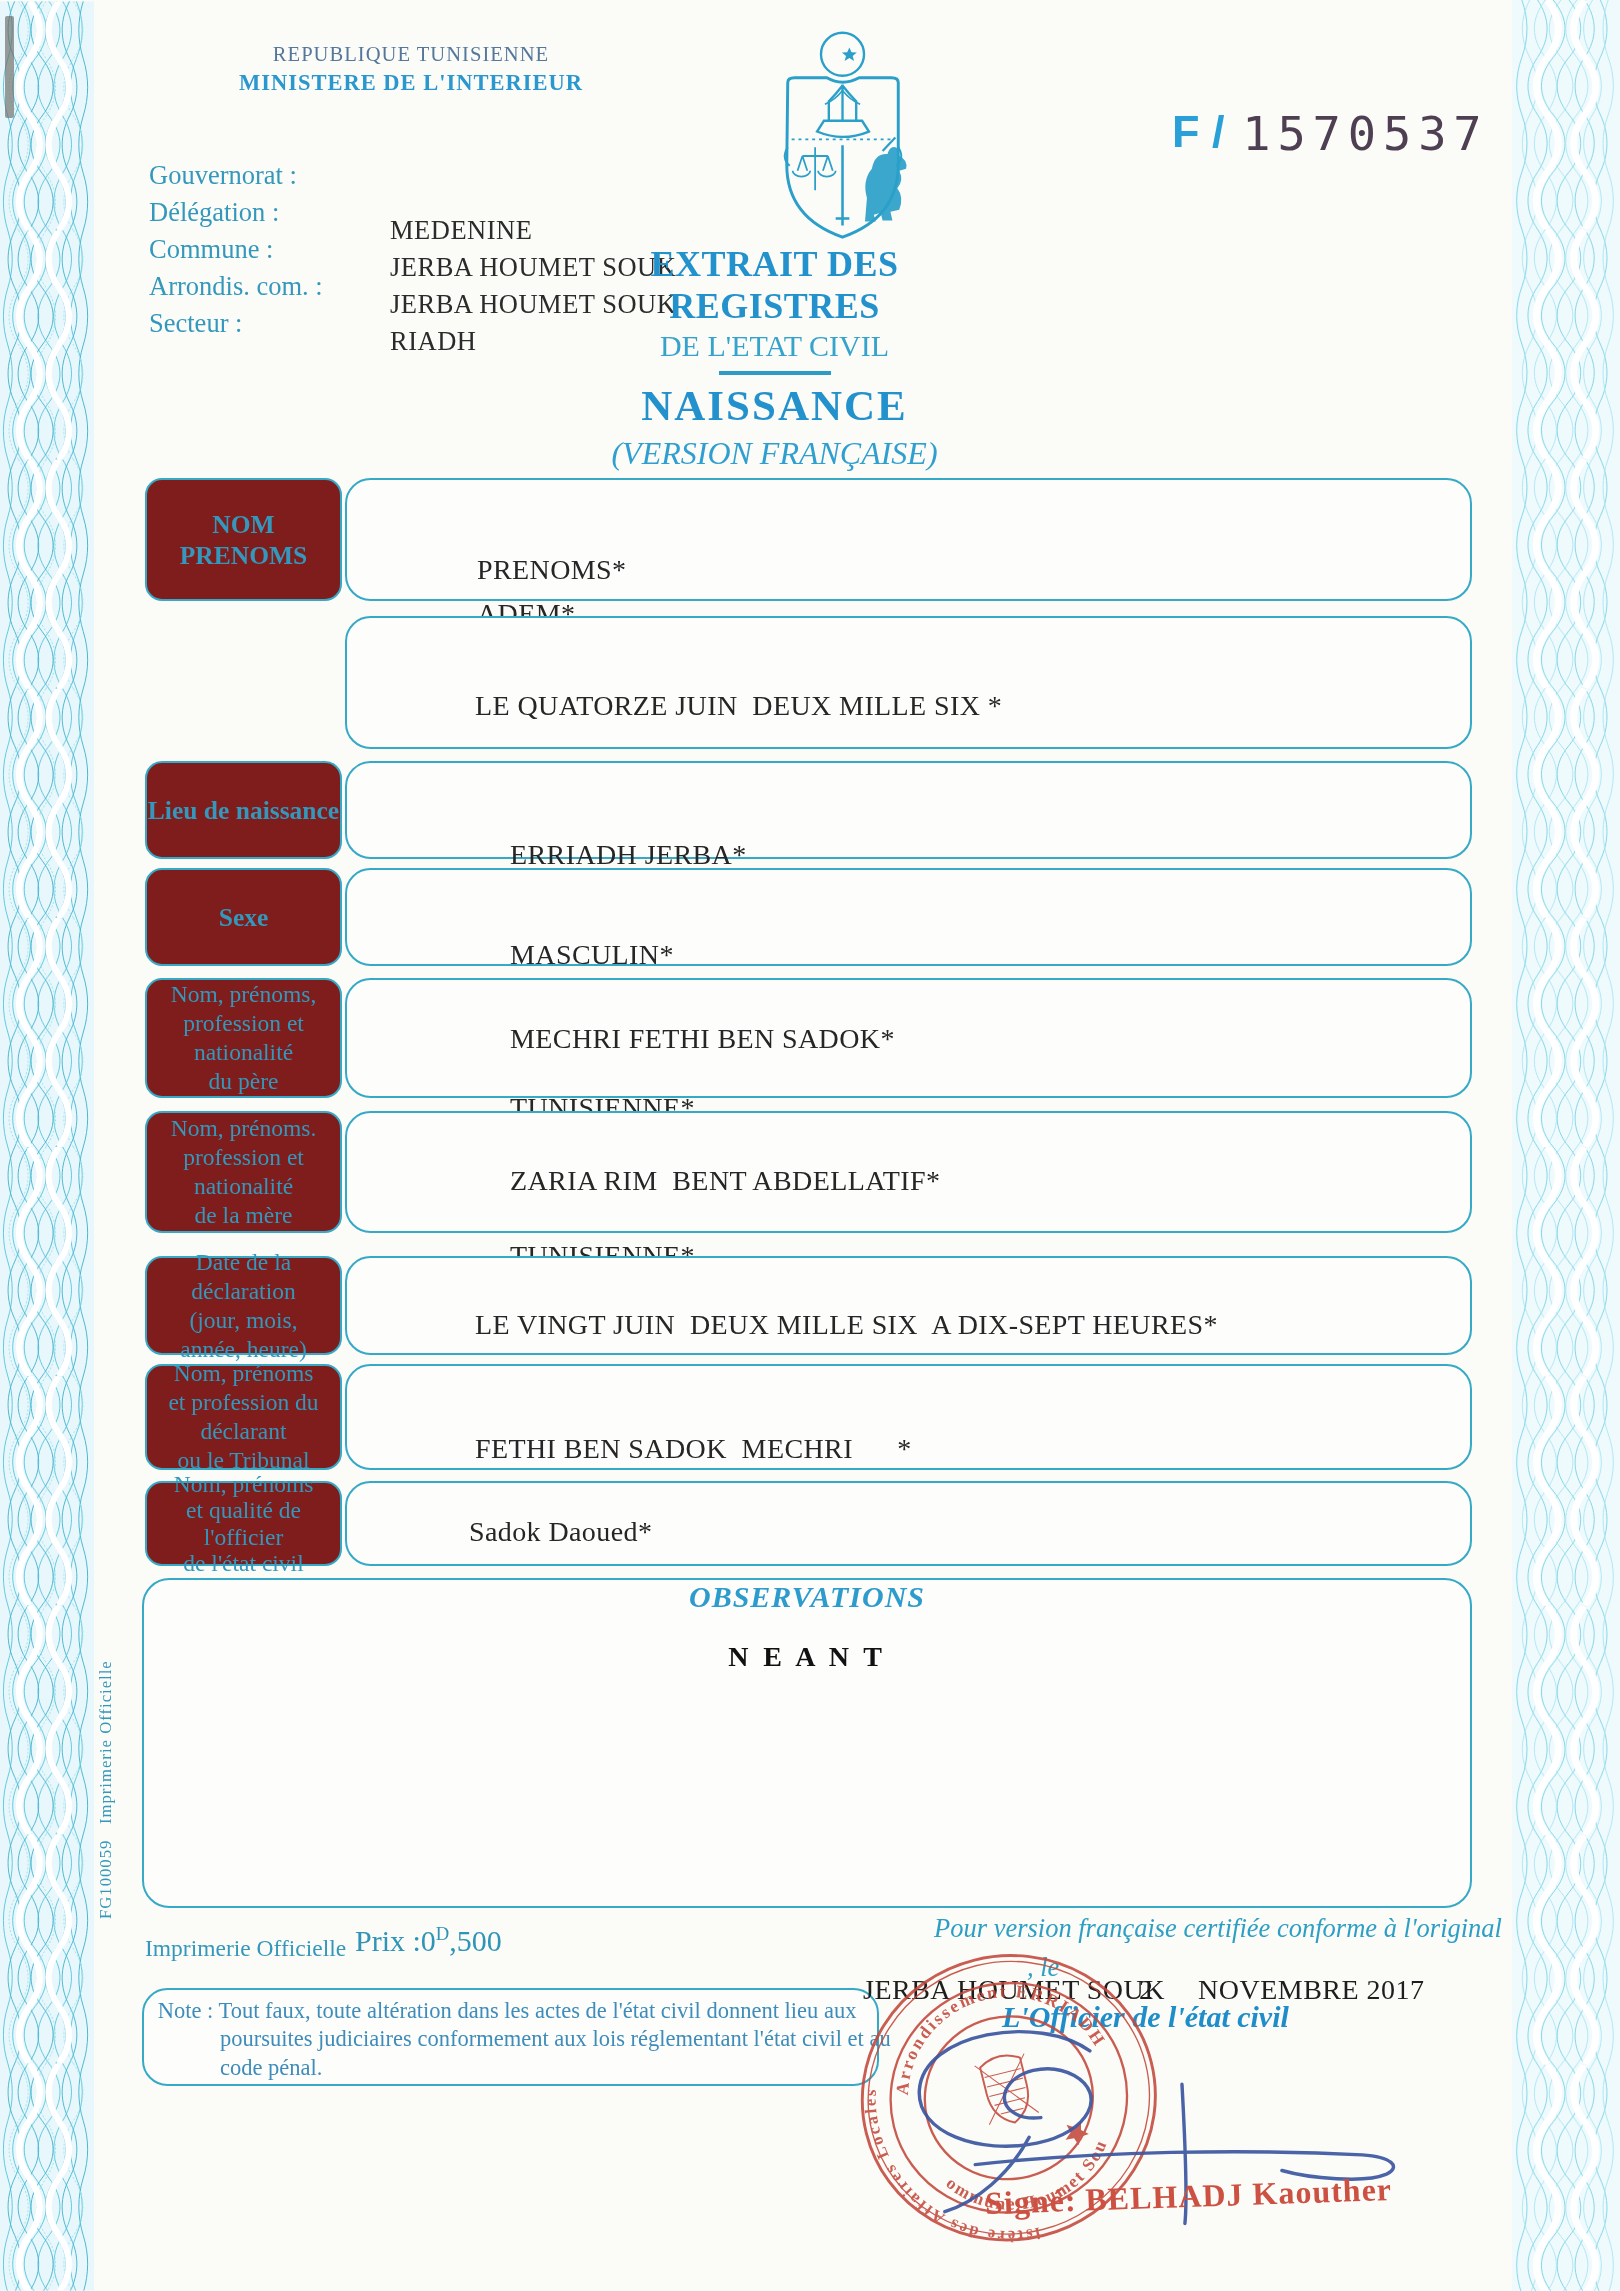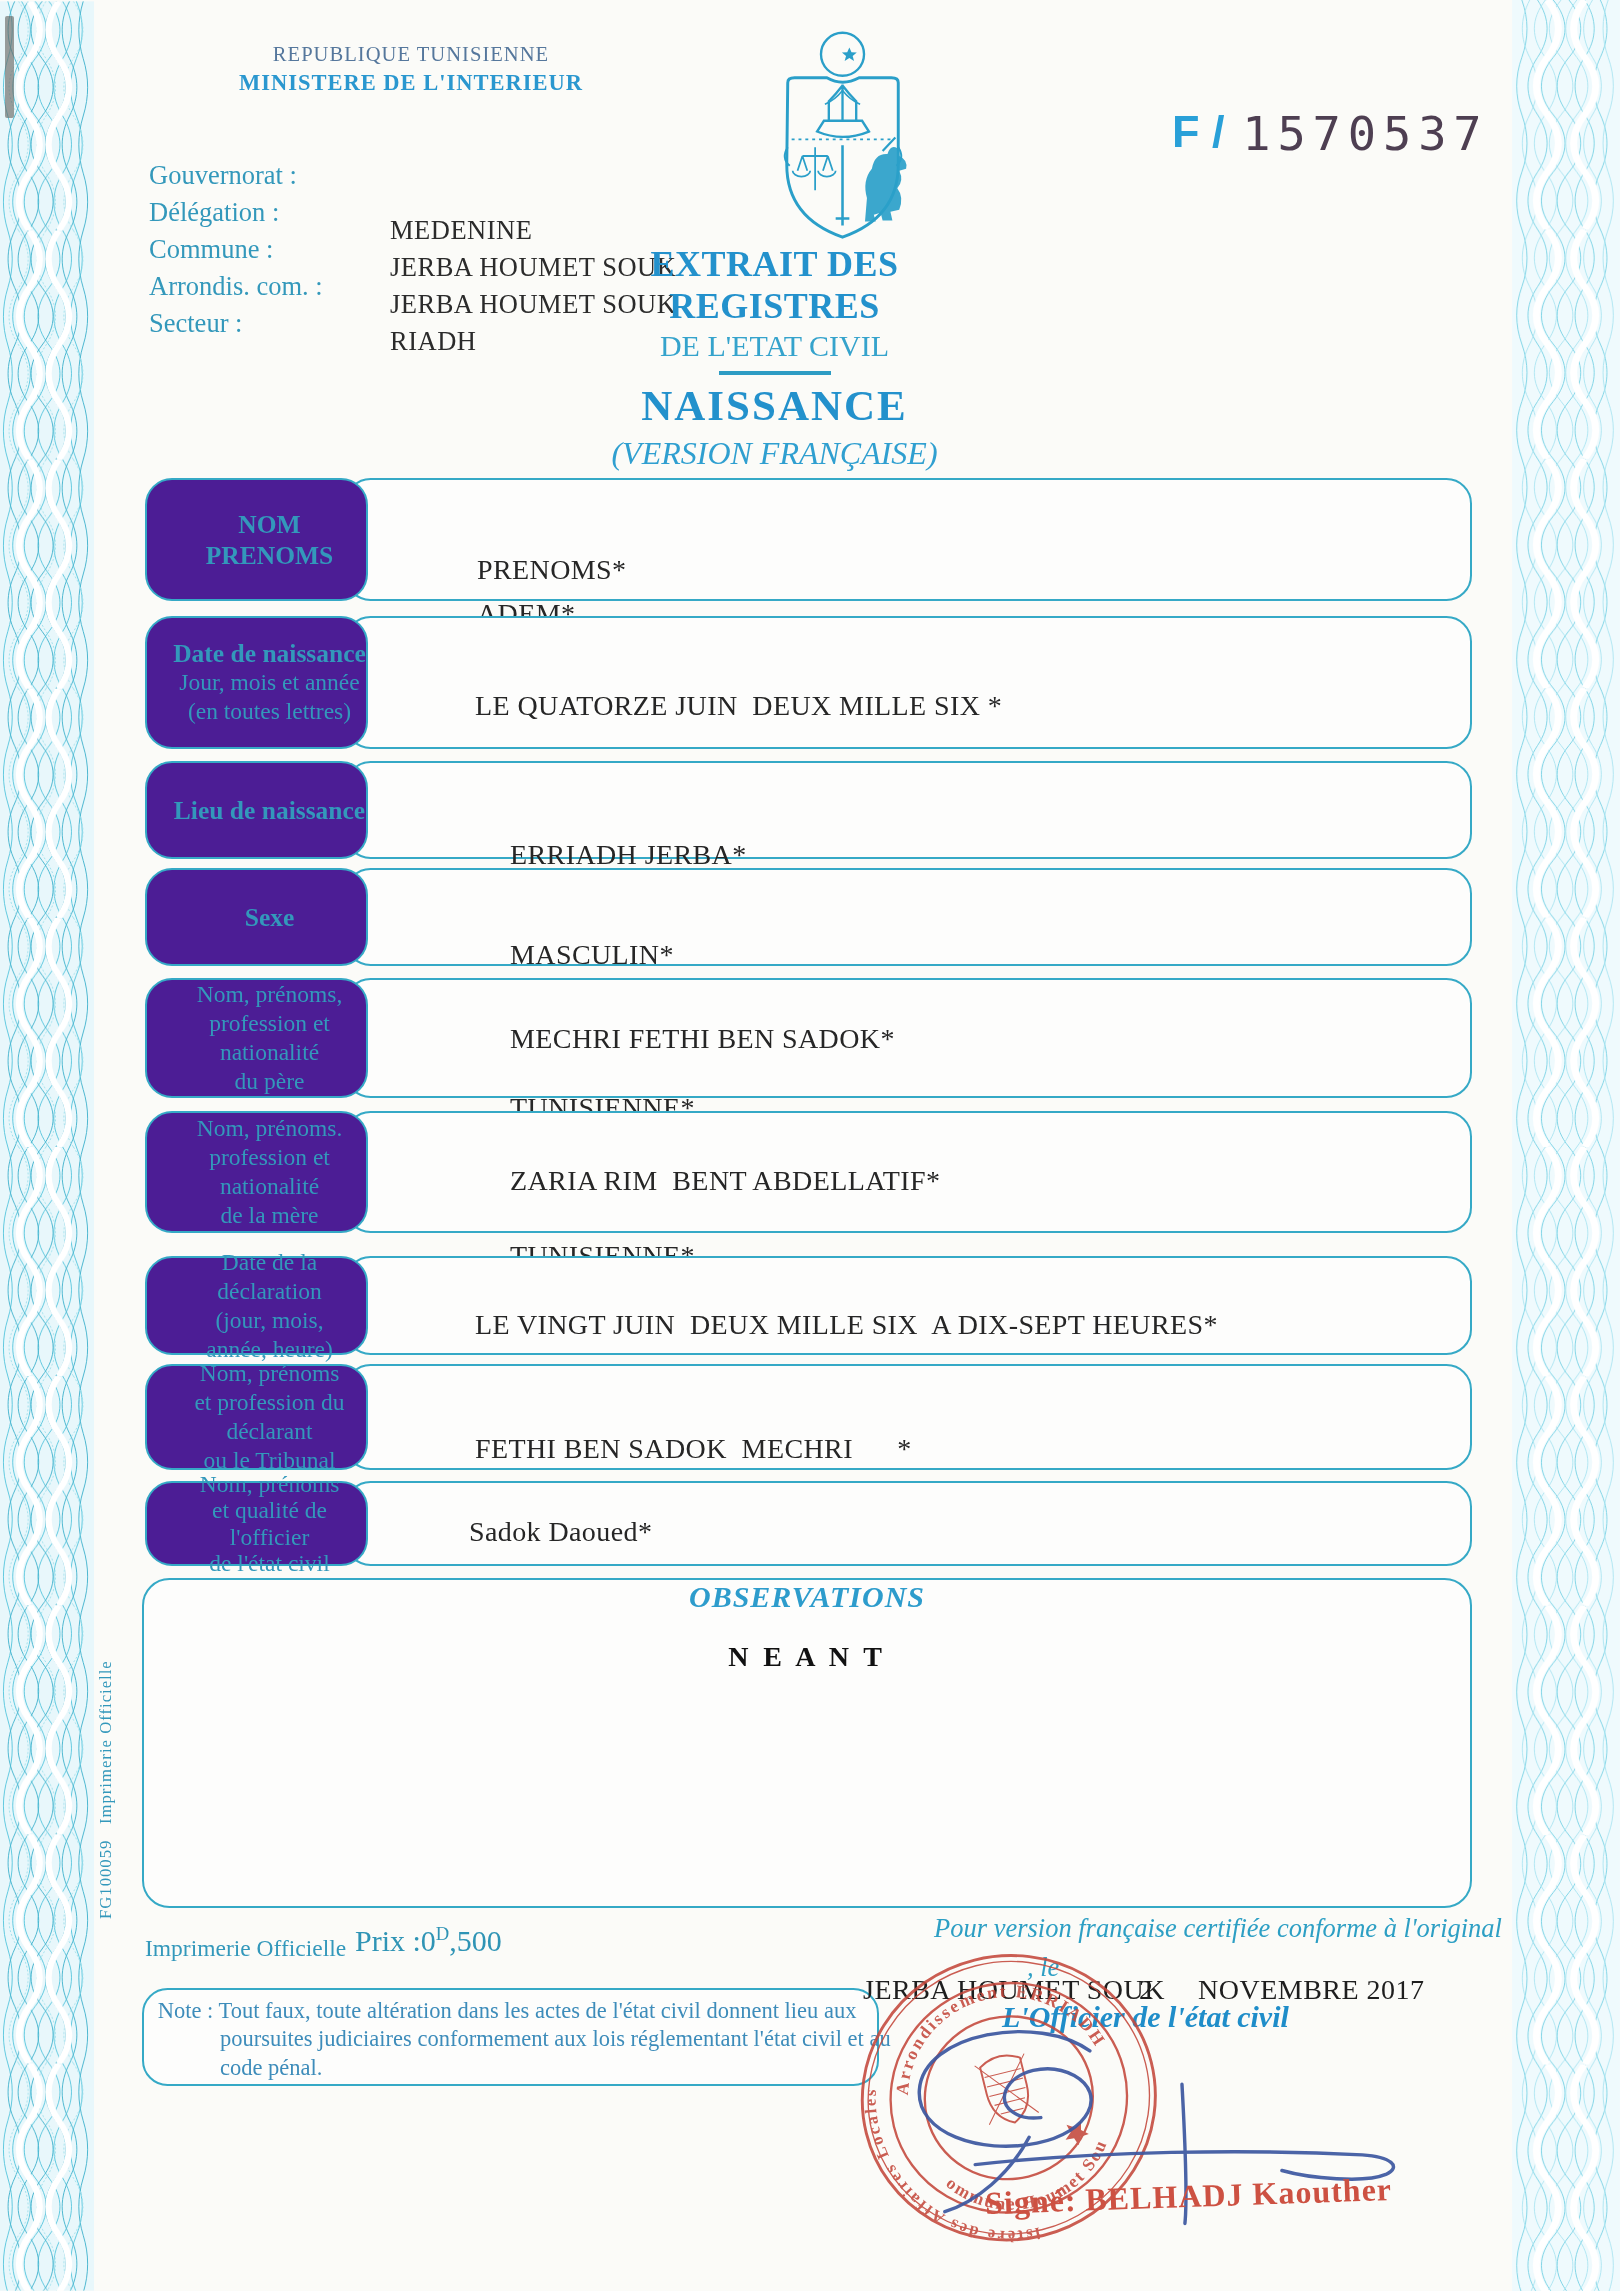--- a/index.html
+++ b/index.html
@@ -5,22 +5,22 @@
   html,body{margin:0;padding:0;background:#9a9a9a;}
   .page{position:relative;width:1620px;height:2292px;background:#fbfbf8;overflow:hidden;
         font-family:"Liberation Serif","DejaVu Serif",serif;color:#262626;}
   .abs{position:absolute;}
   .teal{color:#3398bb;}
   .b{font-weight:700;}
   .i{font-style:italic;}
   .val{position:absolute;font-size:28px;color:#262626;white-space:pre;letter-spacing:0.4px;}
   .row{position:absolute;left:0;width:1620px;}
   .lbox{position:absolute;left:145px;width:193px;top:0;bottom:0;border:2.9px solid #35a9c6;
-        border-radius:27px;display:flex;flex-direction:column;justify-content:center;
-        text-align:center;color:#3398bb;background:#4c1d95;padding-left:26px;}
+        border-radius:17px;display:flex;flex-direction:column;justify-content:center;
+        text-align:center;color:#3398bb;background:#7f1d1d;}
   .vbox{position:absolute;left:345px;width:1123px;top:0;bottom:0;border:2.9px solid #35a9c6;
         border-radius:25.5px;background:#fdfdfc;}
   .ll{font-size:23.5px;line-height:29px;}
   .ll2{font-size:25.5px;line-height:31px;}
   .hdrlbl{font-size:26.5px;line-height:37px;color:#3398bb;}
   .hdrval{font-size:26.5px;line-height:37px;color:#2b2b2b;letter-spacing:0.5px;}
   .notetxt{font-size:22.5px;color:#3d8cba;position:absolute;white-space:pre;}
   .obox{position:absolute;border:2.9px solid #35a9c6;border-radius:27.4px;background:#fdfdfc;}
 </style>
 </head>
@@ -150,25 +150,20 @@
     <div class="lbox">
       <div class="ll2 b">NOM</div>
       <div class="ll2 b">PRENOMS</div>
     </div>
     <div class="val" style="left:477px;top:76px;">PRENOMS*</div>
     <div class="val" style="left:477px;top:120px;">ADEM*</div>
   </div>
 
   <div class="row" style="top:616px;height:133px;">
     <div class="vbox"></div>
-    <div class="lbox">
-      <div class="ll b" style="font-size:25.5px;">Date de naissance</div>
-      <div class="ll">Jour, mois et année</div>
-      <div class="ll">(en toutes lettres)</div>
-    </div>
     <div class="val" style="left:475px;top:74px;">LE QUATORZE JUIN  DEUX MILLE SIX *</div>
   </div>
 
   <div class="row" style="top:761px;height:98px;">
     <div class="vbox"></div>
     <div class="lbox">
       <div class="ll2 b">Lieu de naissance</div>
     </div>
     <div class="val" style="left:510px;top:78px;">ERRIADH JERBA*</div>
   </div>

